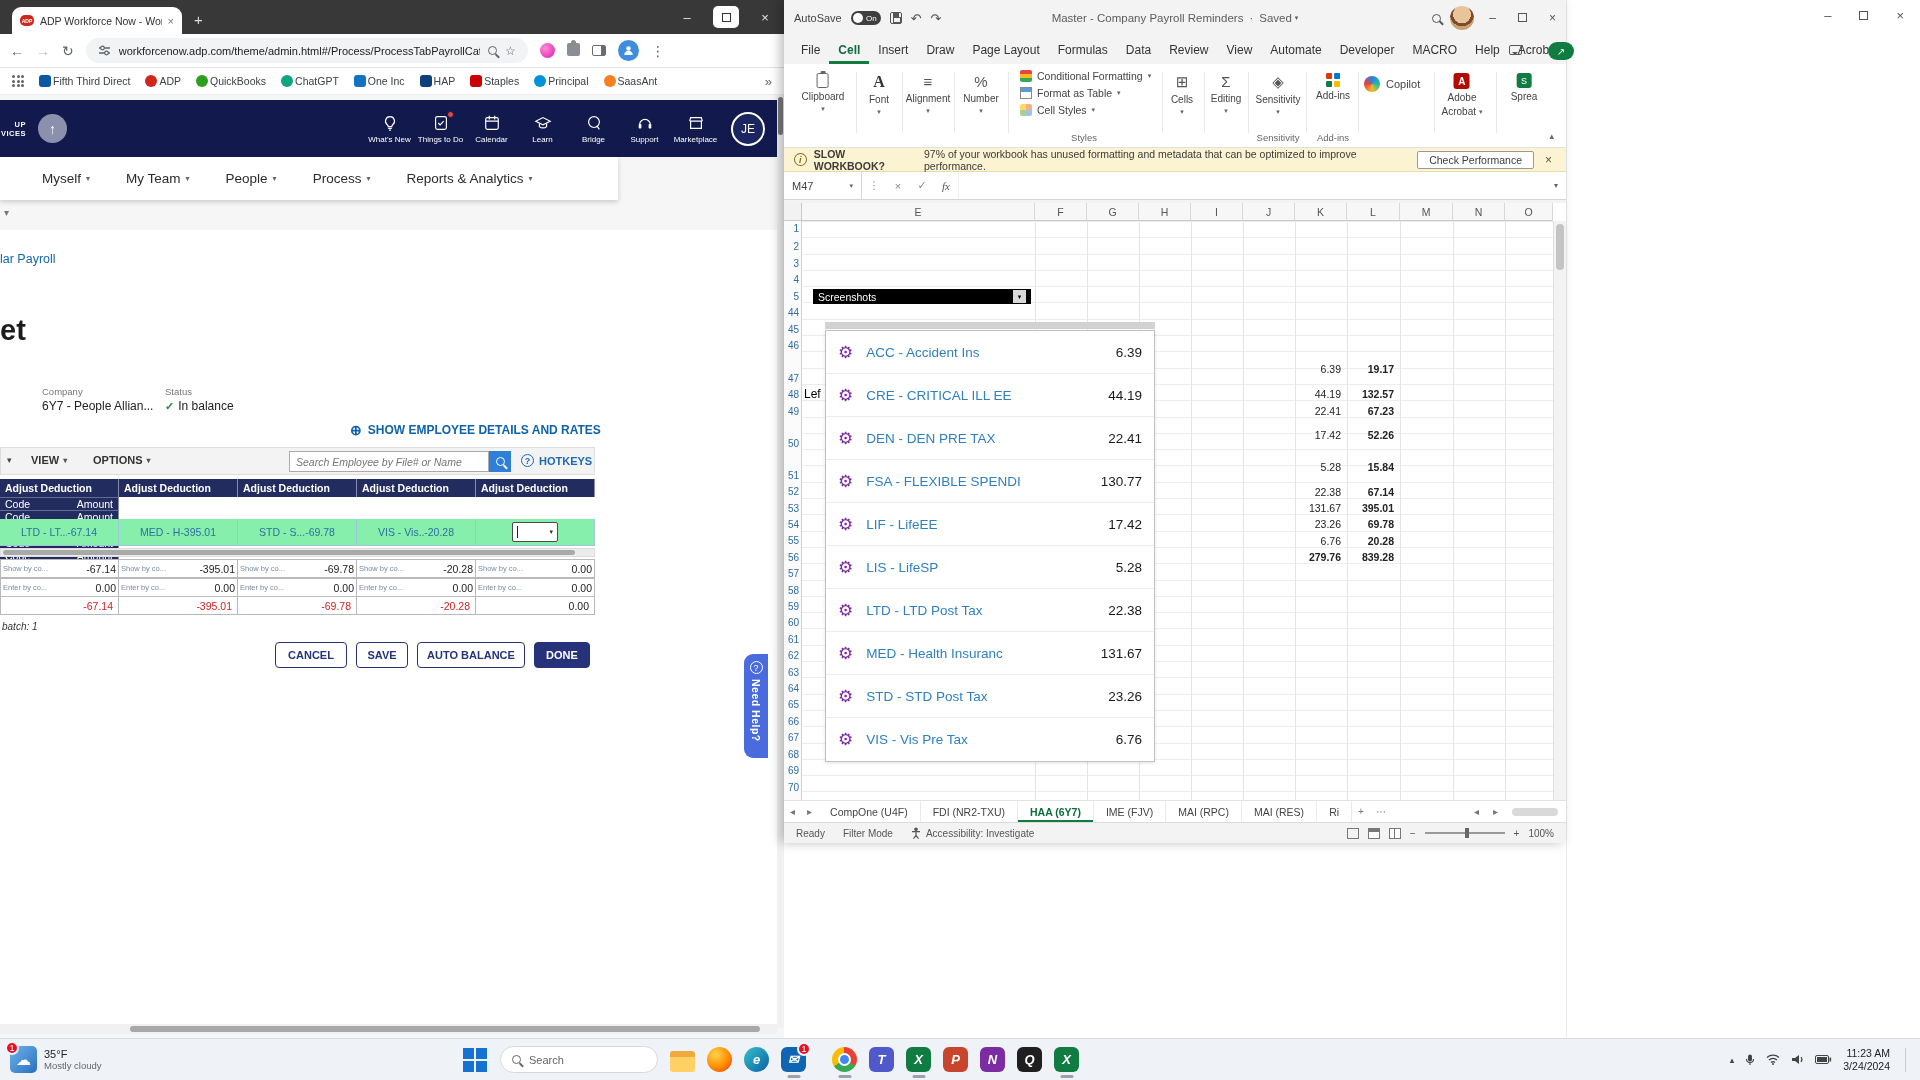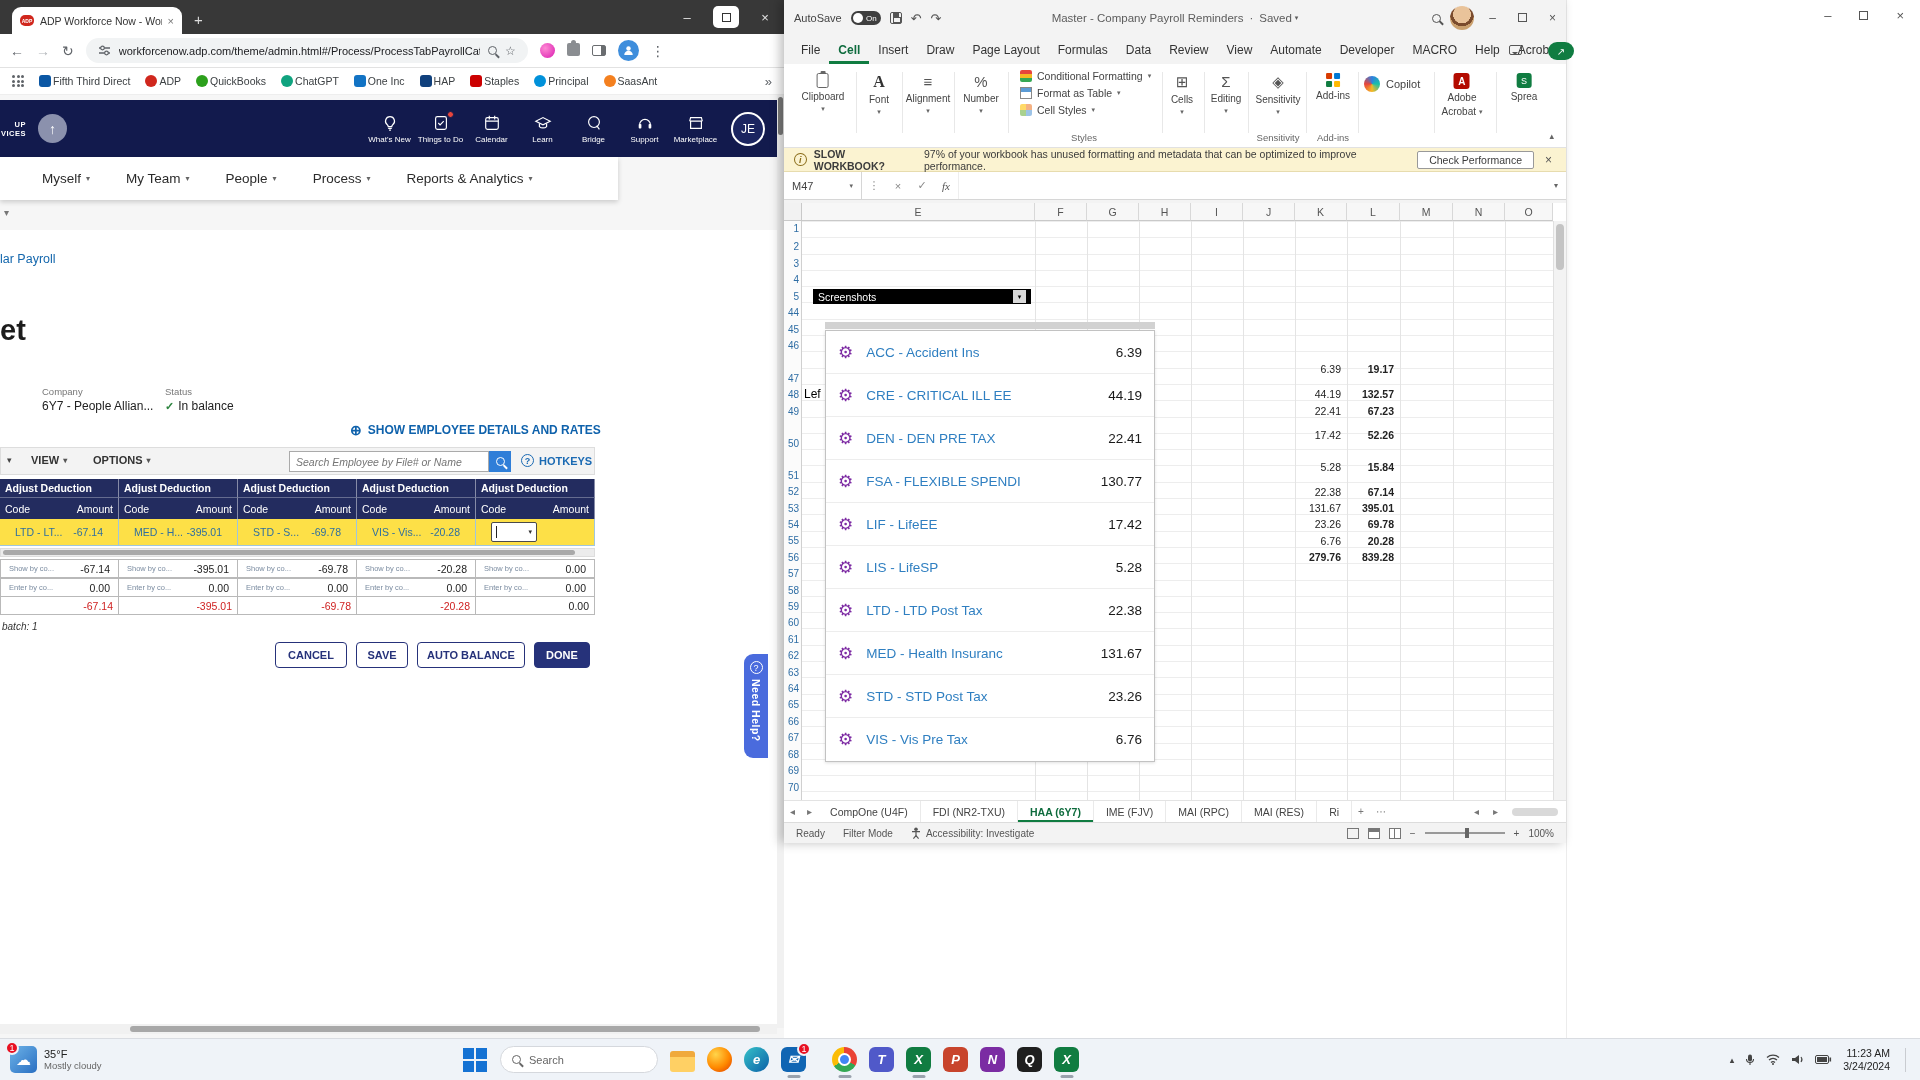--- a/index.html
+++ b/index.html
@@ -76,26 +76,26 @@
 .tb-btn i{font-size:8px;font-style:normal;color:#555;}
 .emp-search{position:absolute;left:288px;top:3px;display:flex;}
 .emp-search input{width:200px;height:21px;border:1px solid #aaa;font-size:10.5px;padding:0 6px;font-style:italic;color:#333;font-family:"Liberation Sans",sans-serif;}
 .sbtn{width:22px;height:21px;background:#2f7ed8;color:#fff;display:flex;align-items:center;justify-content:center;}
 .hotkeys{position:absolute;left:520px;top:6px;color:#1b6ab3;font-weight:bold;font-size:11px;display:flex;align-items:center;gap:5px;}
 .qmark{width:13px;height:13px;border:1.5px solid #1b6ab3;border-radius:50%;font-size:9px;font-style:normal;display:inline-flex;align-items:center;justify-content:center;}
 .trow{position:absolute;left:0;width:595px;display:flex;}
 .trow .tg{width:119px;display:flex;align-items:center;}
 .thead .tg{background:#232c5f;color:#fff;font-weight:bold;font-size:10.5px;padding:0 5px;border-right:1px solid rgba(255,255,255,.45);}
 .tsub .tg{background:#232c5f;color:#fff;font-size:10.5px;justify-content:space-between;padding:0 5px;border-right:1px solid rgba(255,255,255,.45);border-top:1px solid rgba(255,255,255,.3);}
-.tdata .tg{background:#fde047;border-right:1px solid #9fc6de;border-bottom:1px solid #9fc6de;font-size:10.5px;color:#2f6f9f;justify-content:space-between;padding:0 15px;}
+.tdata .tg{background:#86efac;border-right:1px solid #9fc6de;border-bottom:1px solid #9fc6de;font-size:10.5px;color:#2f6f9f;justify-content:center;padding:0 21px;}
 .tc{white-space:nowrap;overflow:hidden;max-width:62px;}
 .tsel{width:46px;height:20px;background:#fff;border:1.5px solid #4a4a4a;border-radius:2px;display:flex;align-items:center;justify-content:space-between;padding:0 4px;}
 .cursorbar{width:1px;height:12px;background:#222;}
 .selcar{font-size:7px;color:#333;font-style:normal;}
-.tsum .tg{background:#fff;border:1px solid #b9b9b9;border-left:none;justify-content:space-between;padding:0 8px;}
+.tsum .tg{background:#fff;border:1px solid #b9b9b9;border-left:none;justify-content:space-between;padding:0 2px;}
 .tsum .tg:first-child{border-left:1px solid #b9b9b9;}
 .slbl{font-size:7.5px;color:#7a8ba0;max-width:58px;overflow:hidden;white-space:nowrap;}
 .sa{font-size:10.5px;color:#222;}
 .ttot .tg{background:#fff;border:1px solid #b9b9b9;border-top:none;border-left:none;justify-content:flex-end;padding:0 5px;}
 .ttot .tg:first-child{border-left:1px solid #b9b9b9;}
 .sa.red{color:#cf2222;}
 .thscroll{left:0;width:595px;height:9px;background:#ececec;border:1px solid #ddd;}
 .thscroll i{position:absolute;left:2px;top:1px;width:572px;height:5px;background:#a9a9a9;border-radius:3px;}
 .batch{font-size:10px;font-style:italic;color:#333;}
 .abtn{position:absolute;height:26px;border:1px solid #26327a;border-radius:4px;background:#fff;color:#26327a;font-size:11px;font-weight:bold;display:flex;align-items:center;justify-content:center;}
@@ -469,21 +469,21 @@
           <div class="tg">
               <span>Adjust Deduction</span>
             </div>
           <div class="tg">
               <span>Adjust Deduction</span>
             </div>
           <div class="tg">
               <span>Adjust Deduction</span>
             </div>
         </div>
-        <div class="trow tsub" style="top:267px;height:22px;">
+        <div class="trow tsub" style="top:267px;height:22px;flex-direction:column;">
           <div class="tg">
               <span>Code</span>
               <span>Amount</span>
             </div>
           <div class="tg">
               <span>Code</span>
               <span>Amount</span>
             </div>
           <div class="tg">
               <span>Code</span>

